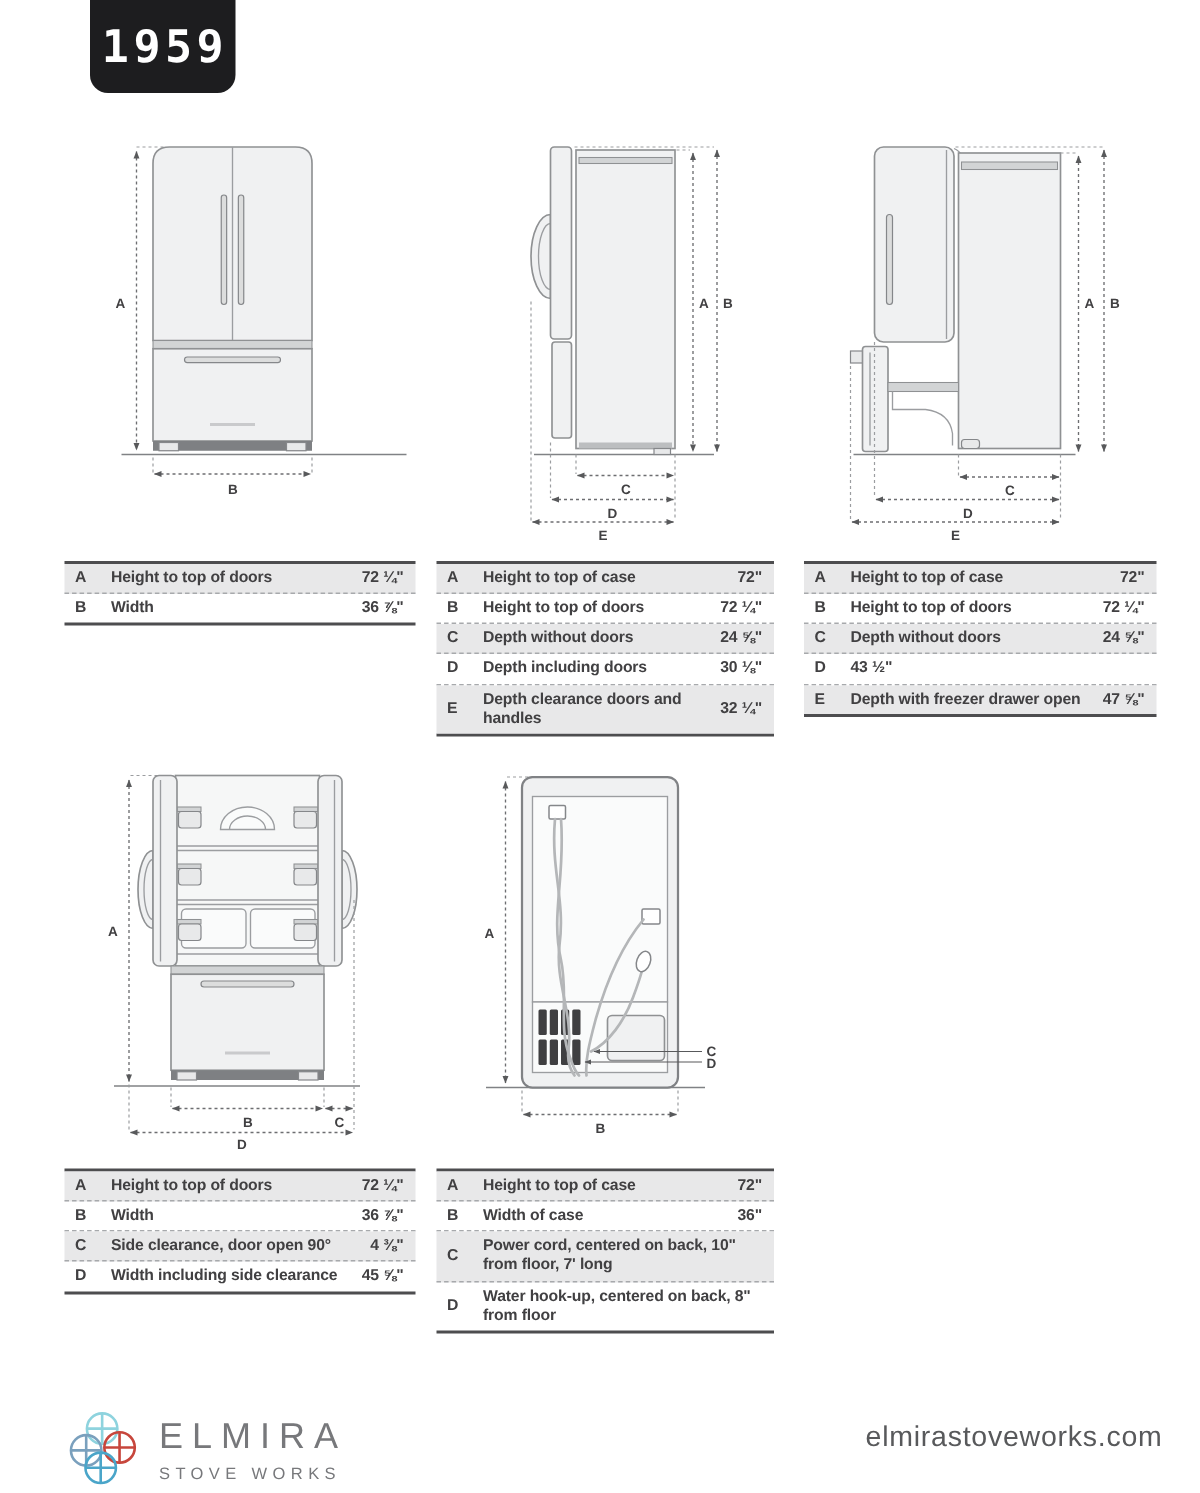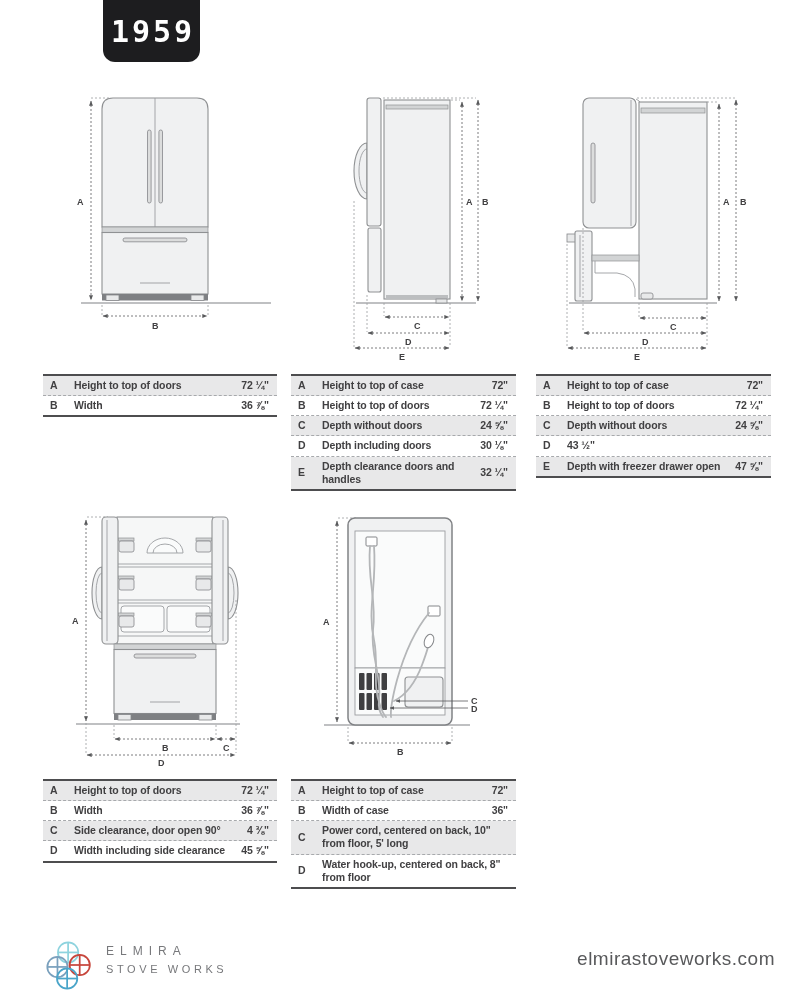--- a/index.html
+++ b/index.html
@@ -1,21 +1,21 @@
 <!DOCTYPE html>
 <html><head>
 <meta charset="utf-8">
 <style>
   html,body{margin:0;padding:0;background:#fff;}
   #sheet{position:relative;width:800px;height:995px;background:#fff;overflow:hidden;
          font-family:"Liberation Sans",sans-serif;color:#414042;}
 
   
   .badge{position:absolute;left:60px;top:0;width:97px;height:62px;background:#1d1d1f;
-         border-radius:0 0 12px 12px;display:flex;align-items:center;justify-content:center;margin-left:43px;}
+         border-radius:0 0 12px 12px;display:flex;align-items:center;justify-content:center;}
   .badge span{font-family:"DejaVu Sans Mono",monospace;font-weight:700;font-size:30px;
          letter-spacing:3px;color:#fff;padding-left:3px;}
 
   
   .spec-table{position:absolute;border-top:2px solid #4d4d4f;border-bottom:2px solid #4d4d4f;
          font-size:10.5px;line-height:1.25;letter-spacing:-0.1px;}
   .spec-row{display:flex;align-items:center;padding:3px 5px;border-bottom:1px dashed #a7a9ac;}
   .spec-row:last-child{border-bottom:none;}
   .spec-row:nth-child(odd){background:#e8e8e9;}
   .spec-row .k{flex:none;width:24px;font-weight:700;padding-left:2px;}
@@ -33,21 +33,21 @@
   .floor{stroke:#808285;stroke-width:1.1;}
   .ext{stroke:#9b9da0;stroke-width:0.8;stroke-dasharray:2,2;}
   .dim{stroke:#6d6e71;stroke-width:0.9;stroke-dasharray:2,2;}
   .cord{stroke:#b4b6b8;stroke-width:1.8;fill:none;stroke-linecap:round;}
   .conn{fill:#fff;stroke:#85878a;stroke-width:1;}
   .leader{stroke:#58595b;stroke-width:0.8;}
   .dimt{font:700 9px "Liberation Sans",sans-serif;fill:#414042;}
 
   
   .wordmark{position:absolute;left:106px;top:944px;}
-  .wordmark .nm{font-size:12px;letter-spacing:6px;color:#77787b;}
+  .wordmark .nm{font-size:24px;letter-spacing:6px;color:#77787b;}
   .wordmark .tg{font-size:11px;letter-spacing:3.6px;color:#77787b;margin-top:5px;}
   .site{position:absolute;right:25px;top:948px;font-size:19px;letter-spacing:0.5px;color:#58595b;}
 </style>
 </head>
 <body>
 
 <div id="sheet">
 
   <div class="badge">
     <span>1959</span>
@@ -353,21 +353,21 @@
         <span class="l">Height to top of case</span>
         <span class="v">72"</span>
       </div>
       <div class="spec-row">
         <span class="k">B</span>
         <span class="l">Width of case</span>
         <span class="v">36"</span>
       </div>
       <div class="spec-row">
         <span class="k">C</span>
-        <span class="l">Power cord, centered on back, 10" from floor, 5' long</span>
+        <span class="l">Power cord, centered on back, 10" from floor, 7' long</span>
       </div>
       <div class="spec-row">
         <span class="k">D</span>
         <span class="l">Water hook-up, centered on back, 8" from floor</span>
       </div>
     </div>
 
   <svg style="left:42px;top:936px" width="58" height="58" viewBox="0 0 60 60">
     <g fill="none" stroke-width="1.8" stroke="#8ed3de">
       <circle cx="27" cy="17" r="10.5"></circle>

